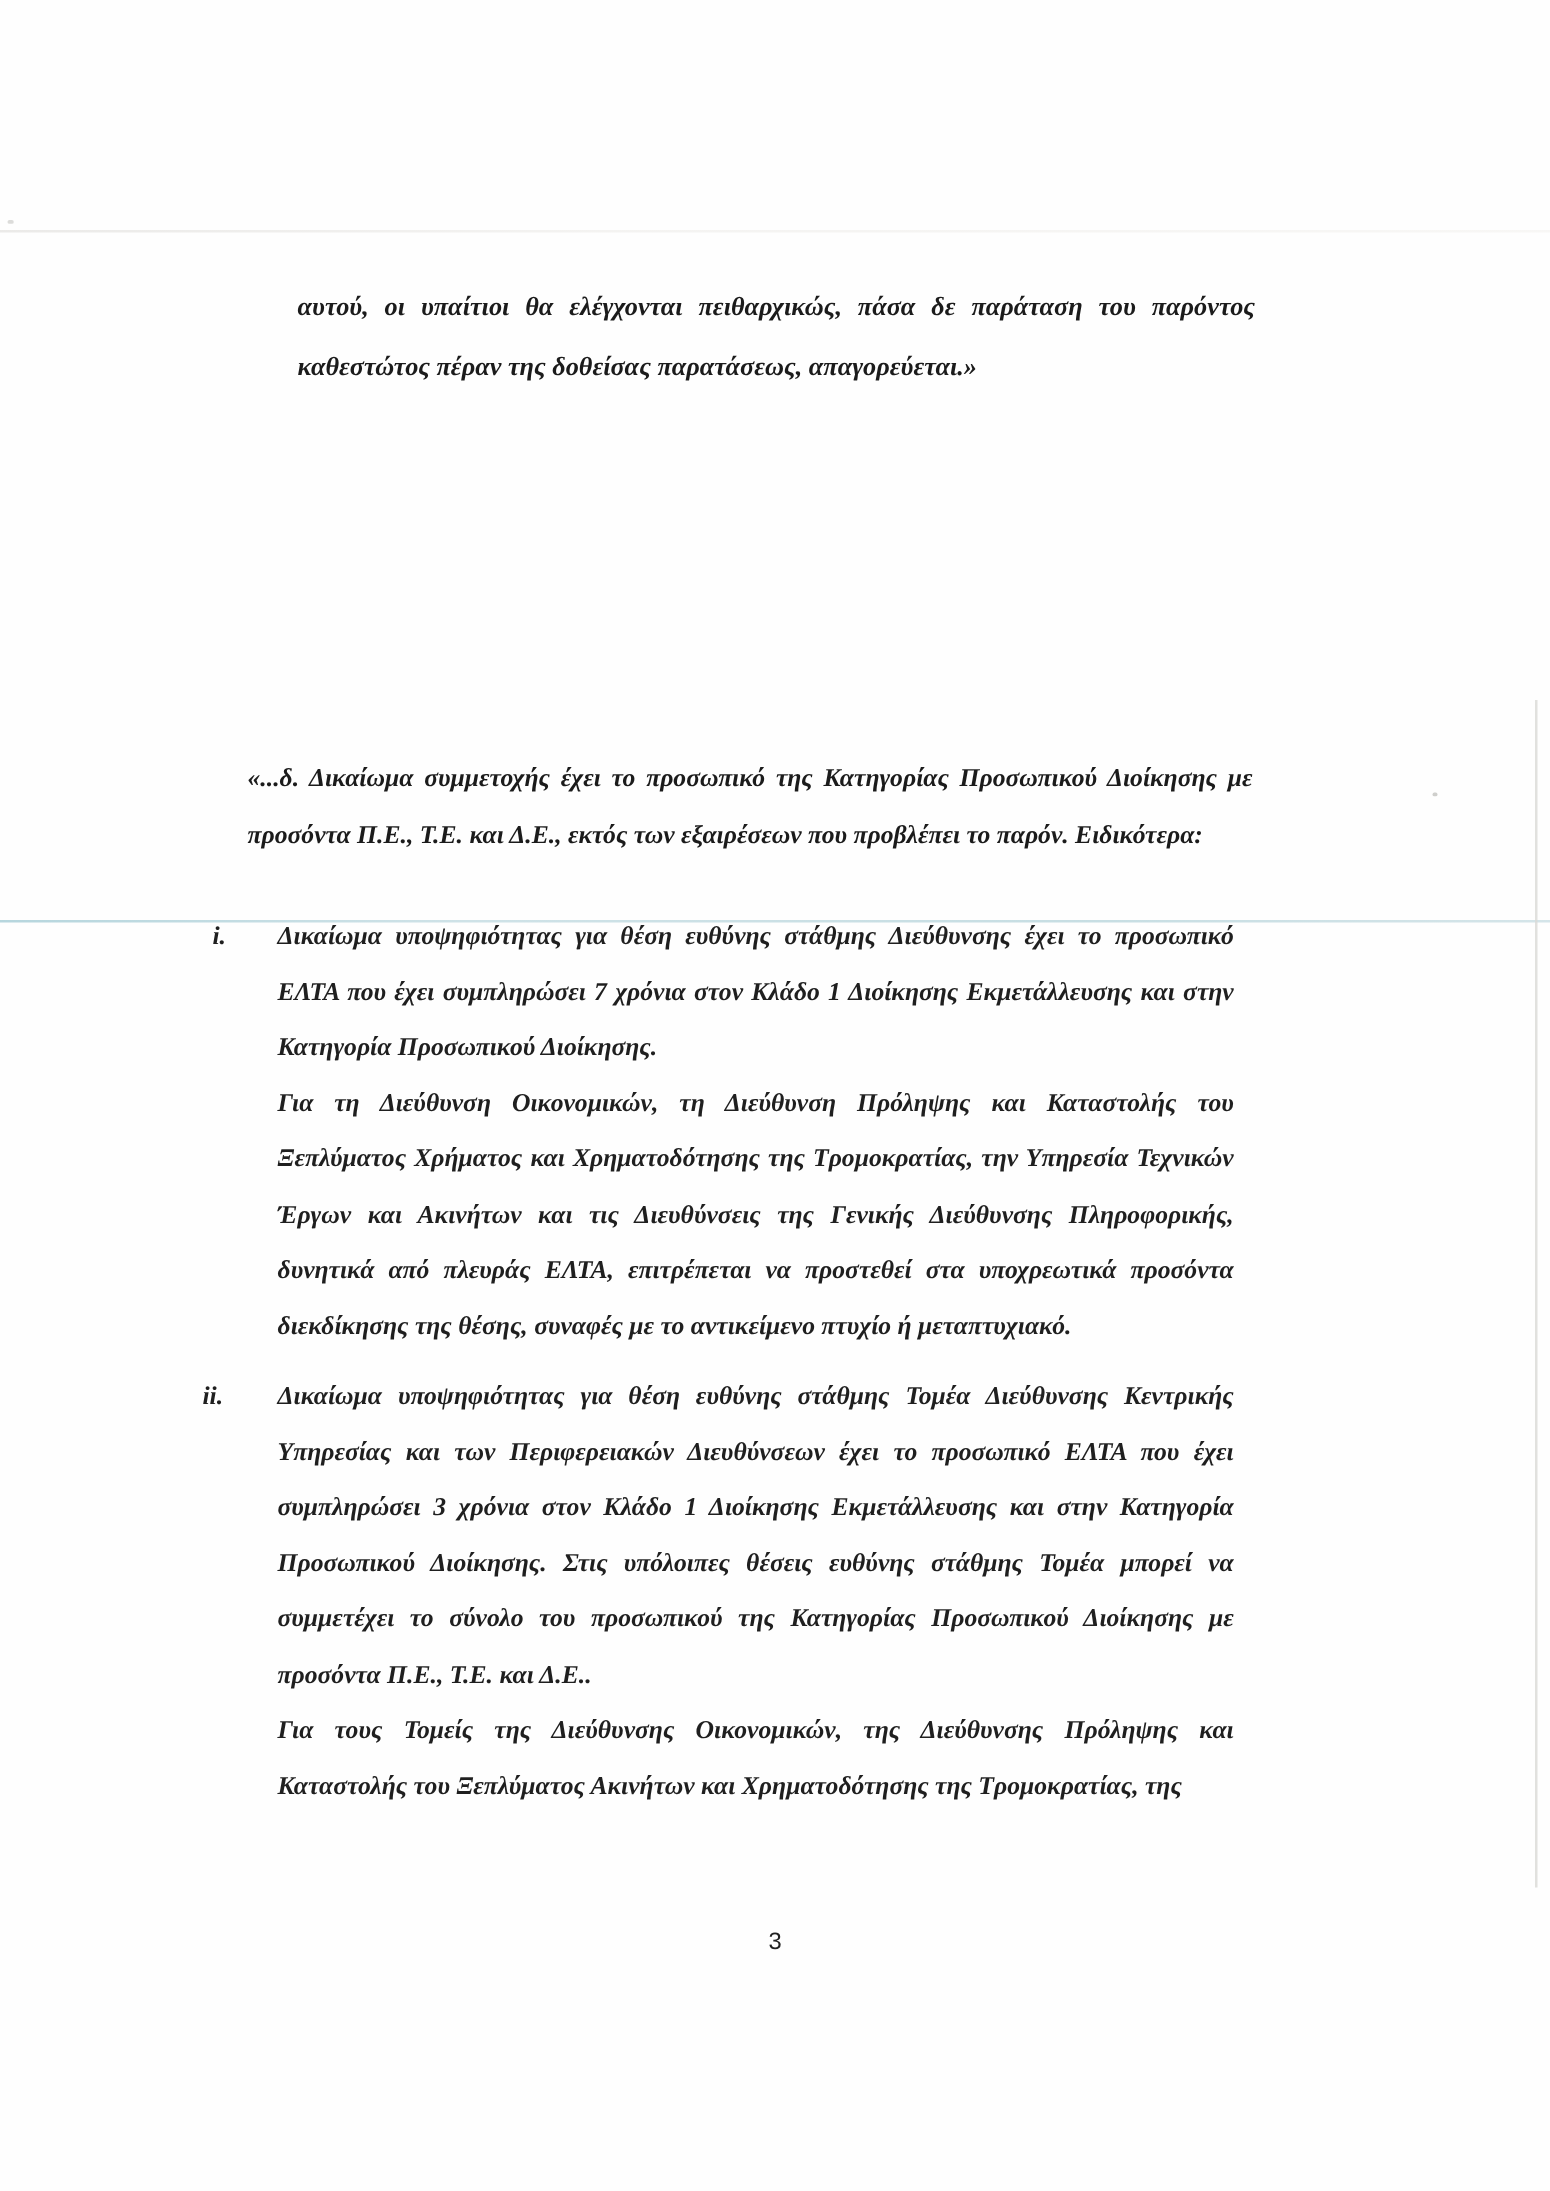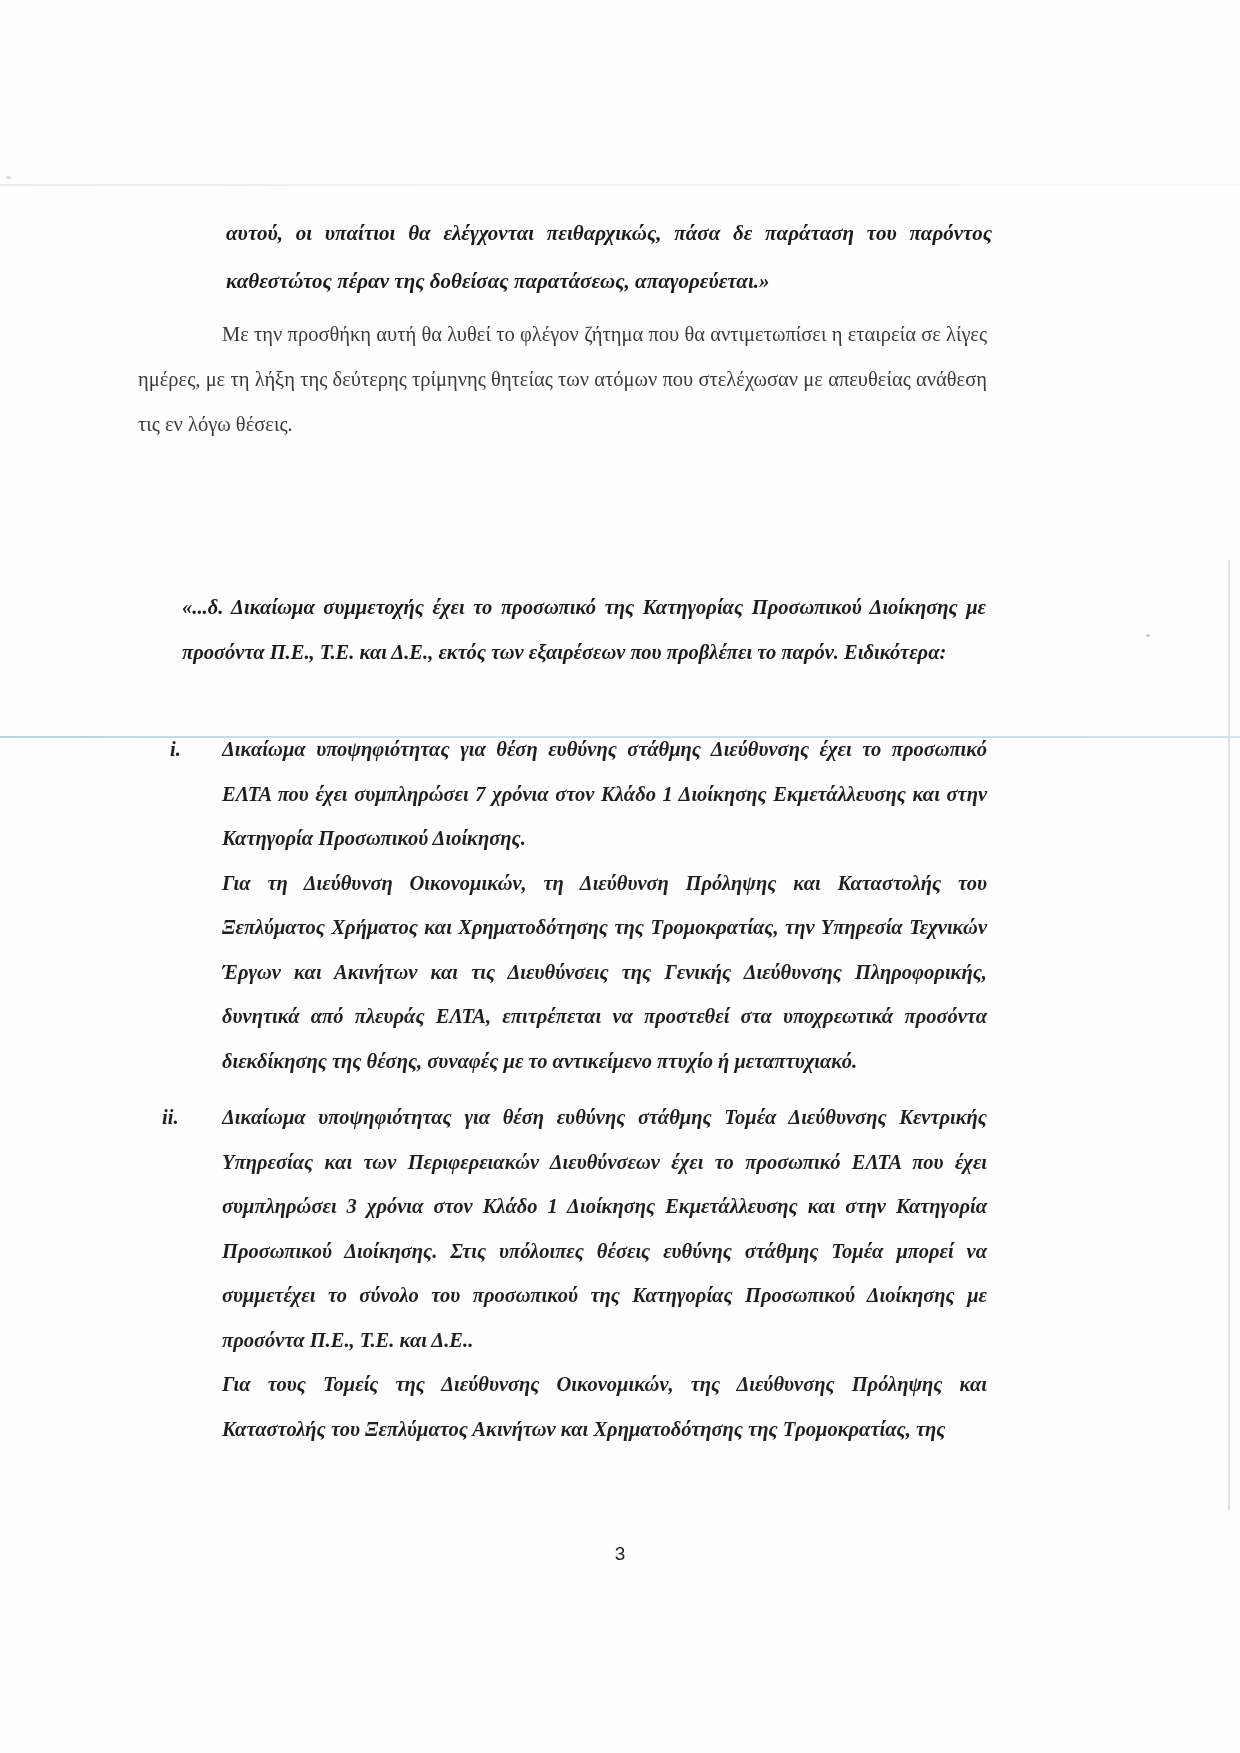--- a/index.html
+++ b/index.html
@@ -34,21 +34,21 @@
     background: #d9d9d6;
     opacity: 0.8;
   }
   .speck-1 { top: 176px; left: 6px; width: 5px; height: 3px; background: #dcdcda; border-radius: 2px; }
   .speck-2 { top: 634px; left: 1146px; width: 4px; height: 3px; background: #cfcfcc; border-radius: 2px; }
 
   
   .quote-intro {
     position: absolute;
     top: 205px; left: 222px; width: 766px;
-    margin: 4px;
+    margin: 16px;
     font-style: italic;
     font-weight: 600;
     font-size: 21px;
     line-height: 48px;
     text-align: justify;
     color: #1b1b1b;
   }
   .para-commentary {
     position: absolute;
     top: 312px; left: 138px; width: 849px;
@@ -69,21 +69,21 @@
   .section-heading .num {
     font-family: "Liberation Sans", sans-serif;
     font-weight: 700;
     font-size: 23px;
     color: #222222;
     margin-right: 12px;
   }
   .clause-d {
     position: absolute;
     top: 585px; left: 182px; width: 804px;
-    margin: 0;
+    margin: 16px;
     font-style: italic;
     font-weight: 600;
     font-size: 20.5px;
     line-height: 45px;
     text-align: justify;
     color: #1b1b1b;
   }
   .list-item {
     position: absolute;
     left: 138px; width: 849px;
@@ -119,21 +119,20 @@
 <body>
 
 <div class="page">
 
   <div class="artifact hline-top"></div>
   <div class="artifact speck-1"></div>
   <div class="artifact speck-2"></div>
 
   <p class="quote-intro">αυτού, οι υπαίτιοι θα ελέγχονται πειθαρχικώς, πάσα δε παράταση του παρόντος καθεστώτος πέραν της δοθείσας παρατάσεως, απαγορεύεται.»</p>
 
-  <p class="para-commentary">Με την προσθήκη αυτή θα λυθεί το φλέγον ζήτημα που θα αντιμετωπίσει η εταιρεία σε λίγες ημέρες, με τη λήξη της δεύτερης τρίμηνης θητείας των ατόμων που στελέχωσαν με απευθείας ανάθεση τις εν λόγω θέσεις.</p>
 
 
   <p class="clause-d">«...δ. Δικαίωμα συμμετοχής έχει το προσωπικό της Κατηγορίας Προσωπικού Διοίκησης με προσόντα Π.Ε., Τ.Ε. και Δ.Ε., εκτός των εξαιρέσεων που προβλέπει το παρόν. Ειδικότερα:</p>
 
   <div class="artifact hline-blue"></div>
 
   <div class="list-item item-i">
     <span class="marker">i.</span>
     <div class="item-body">
       <p>Δικαίωμα υποψηφιότητας για θέση ευθύνης στάθμης Διεύθυνσης έχει το προσωπικό ΕΛΤΑ που έχει συμπληρώσει 7 χρόνια στον Κλάδο 1 Διοίκησης Εκμετάλλευσης και στην Κατηγορία Προσωπικού Διοίκησης.</p>

